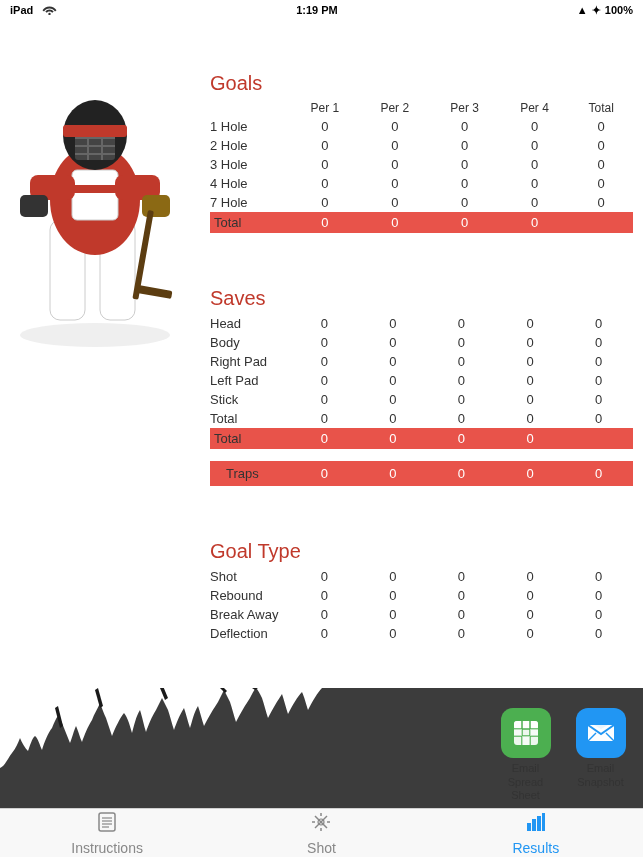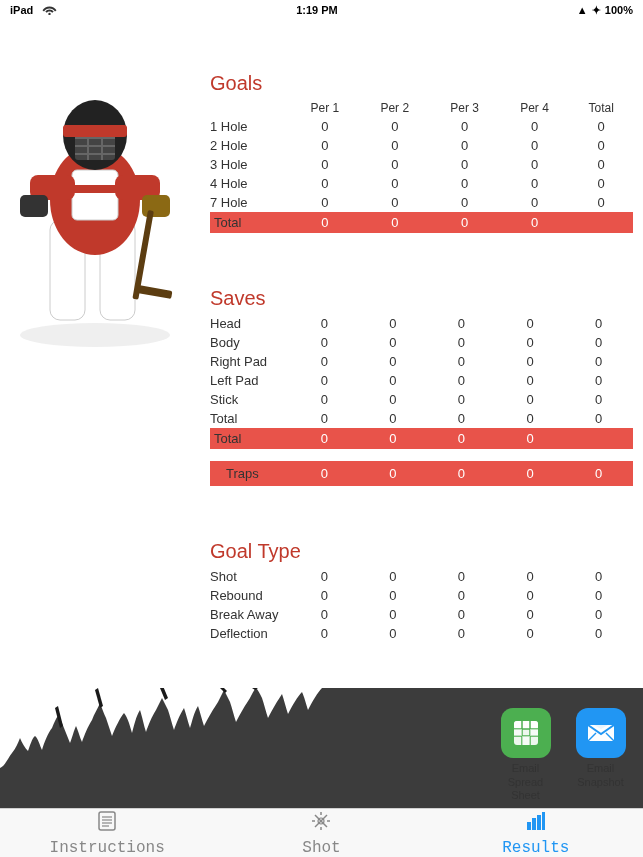--- a/index.html
+++ b/index.html
@@ -212,23 +212,22 @@
     .tab-icon {
       font-size: 20px;
       color: #888;
     }
 
     .tab-icon.active {
       color: #2196F3;
     }
 
     .tab-label {
-      font-size: 16px;
+      font-size: 14px;
       color: #888;
-      font-family: Liberation Mono, monospace;
     }
 
     .tab-label.active {
       color: #2196F3;
     }
   </style>
 </head>
 <body>
 
 <div class="status-bar">

